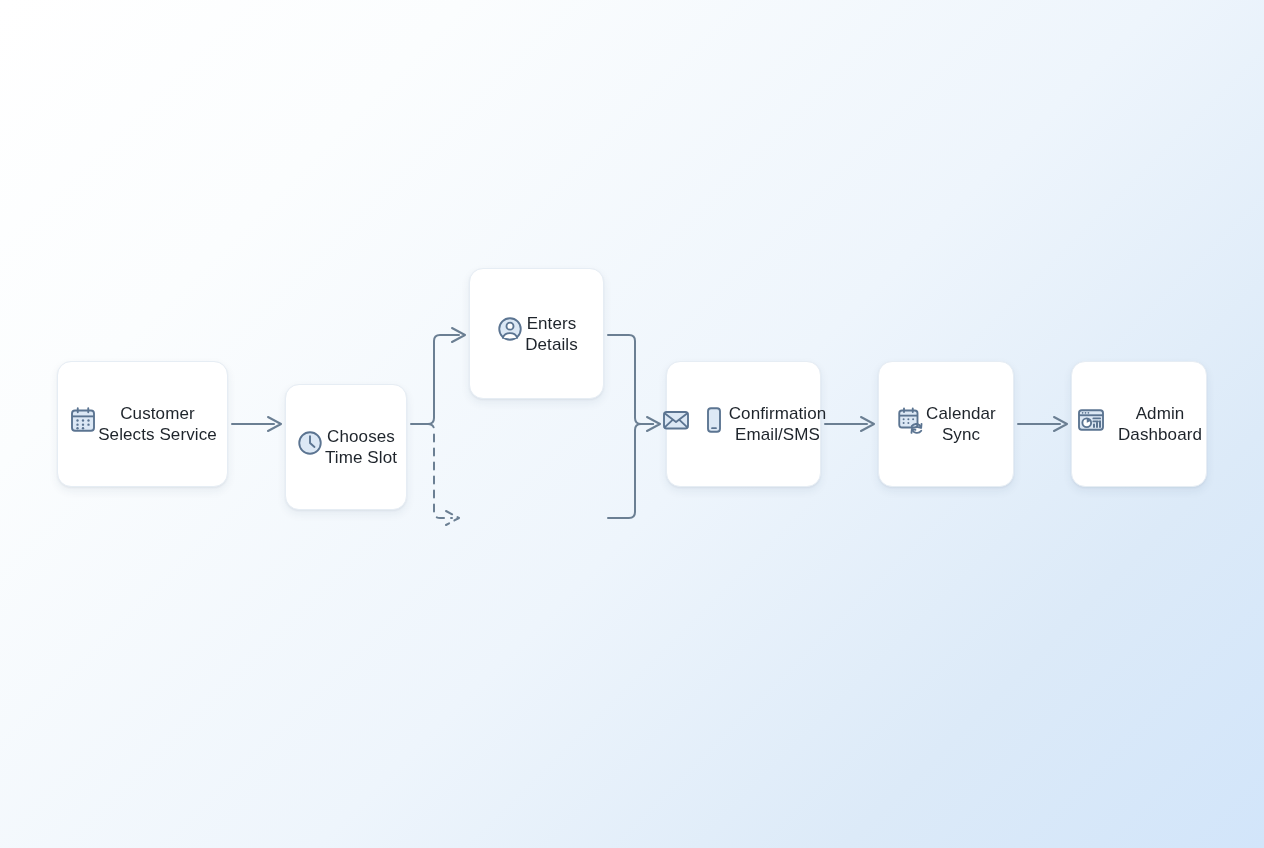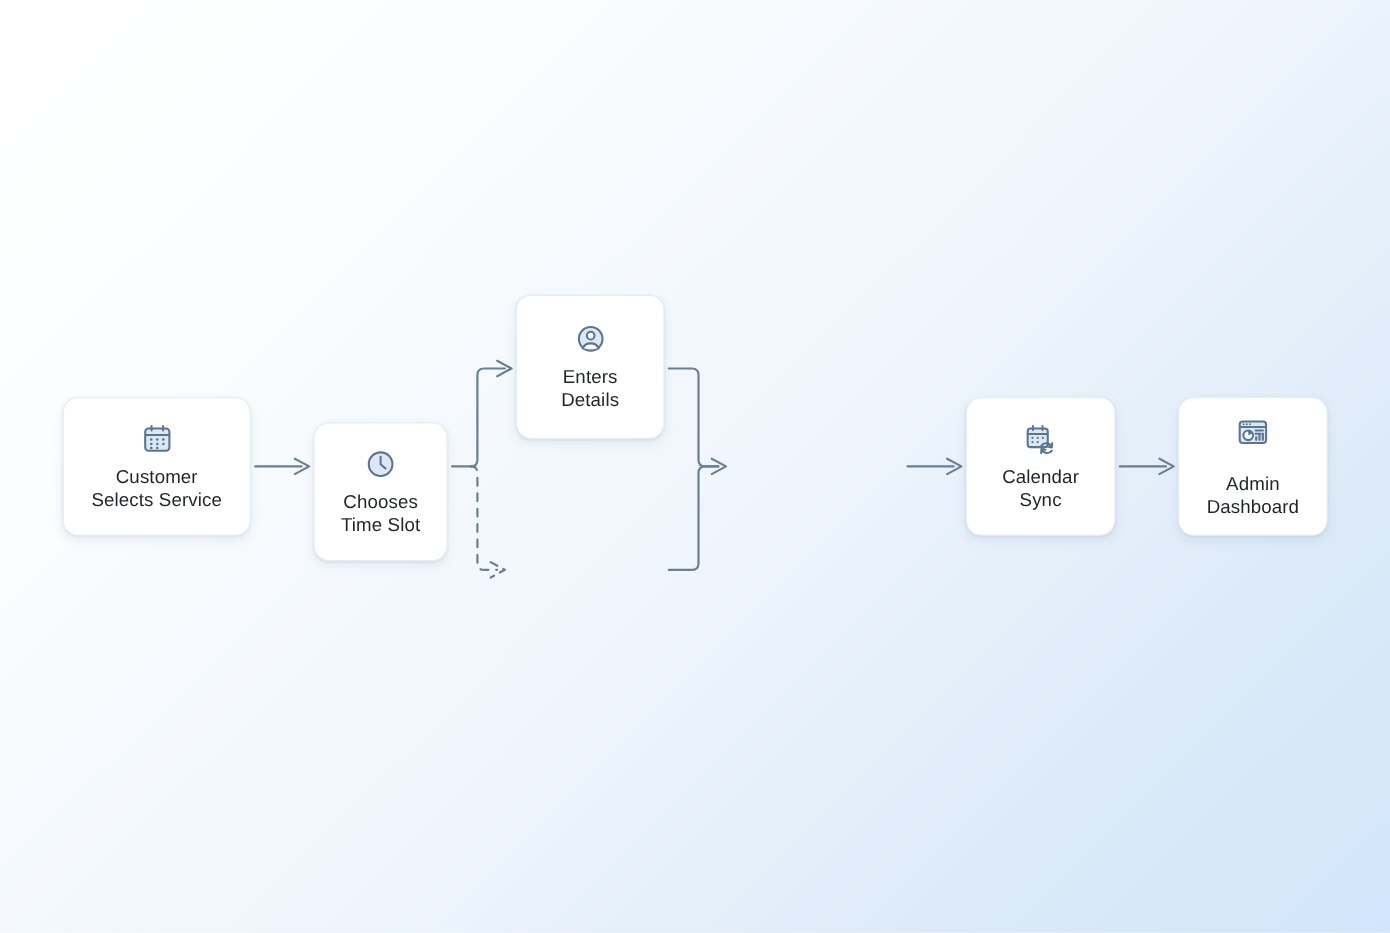--- a/index.html
+++ b/index.html
@@ -26,21 +26,21 @@
     height: 848px;
   }
   .node {
     position: absolute;
     background: #ffffff;
     border: 1px solid #e6edf4;
     border-radius: 14px;
     box-shadow: 0 1px 2px rgba(31, 54, 82, 0.06),
                 0 4px 10px rgba(31, 54, 82, 0.07);
     display: flex;
-    flex-direction: column;
+    flex-direction: row;
     align-items: center;
     justify-content: center;
     box-sizing: border-box;
   }
   .node-icons {
     display: flex;
     flex-direction: row;
     align-items: center;
     justify-content: center;
     gap: 8px;
@@ -150,20 +150,39 @@
           <circle cx="12" cy="9.7" r="2.8" fill="#ffffff" stroke="#5b7491" stroke-width="1.5"></circle>
           <path d="M6.3 19.1 a5.9 5.1 0 0 1 11.4 0" fill="#ffffff" stroke="#5b7491" stroke-width="1.5" stroke-linecap="round"></path>
         </svg>
       </span>
     </div>
     <div class="node-label">Enters
 Details</div>
   </div>
 
 
+  <div class="node" style="left:666px; top:361px; width:155px; height:126px;">
+    <div class="node-icons">
+      <span>
+        <svg width="30" height="30" viewBox="0 0 24 24">
+          <rect x="2.4" y="5.6" width="19.2" height="13.2" rx="2.2" fill="#dce8f5" stroke="#5b7491" stroke-width="1.5"></rect>
+          <path d="M2.9 6.6 L12 13.6 L21.1 6.6" fill="none" stroke="#5b7491" stroke-width="1.5" stroke-linecap="round" stroke-linejoin="round"></path>
+          <path d="M2.9 17.9 L9.3 11.9 M21.1 17.9 L14.7 11.9" fill="none" stroke="#5b7491" stroke-width="1.5" stroke-linecap="round"></path>
+        </svg>
+      </span>
+      <span>
+        <svg width="30" height="30" viewBox="0 0 24 24">
+          <rect x="7.2" y="2.6" width="9.6" height="18.8" rx="2.4" fill="#dce8f5" stroke="#5b7491" stroke-width="1.5"></rect>
+          <path d="M10.4 18.5 H13.6" stroke="#5b7491" stroke-width="1.4" stroke-linecap="round"></path>
+        </svg>
+      </span>
+    </div>
+    <div class="node-label">Confirmation
+Email/SMS</div>
+  </div>
 
   <div class="node" style="left:878px; top:361px; width:136px; height:126px;">
     <div class="node-icons">
       <span>
         <svg width="30" height="30" viewBox="0 0 24 24">
           <rect x="2.6" y="4.4" width="14.6" height="13.6" rx="2.2" fill="#dce8f5" stroke="#5b7491" stroke-width="1.5"></rect>
           <path d="M2.6 8.5 H17.2" stroke="#5b7491" stroke-width="1.5"></path>
           <path d="M6.4 2.7 V5.6 M13.4 2.7 V5.6" stroke="#5b7491" stroke-width="1.5" stroke-linecap="round"></path>
           <g fill="#5b7491">
             <circle cx="6.1" cy="11.3" r="0.8"></circle>

